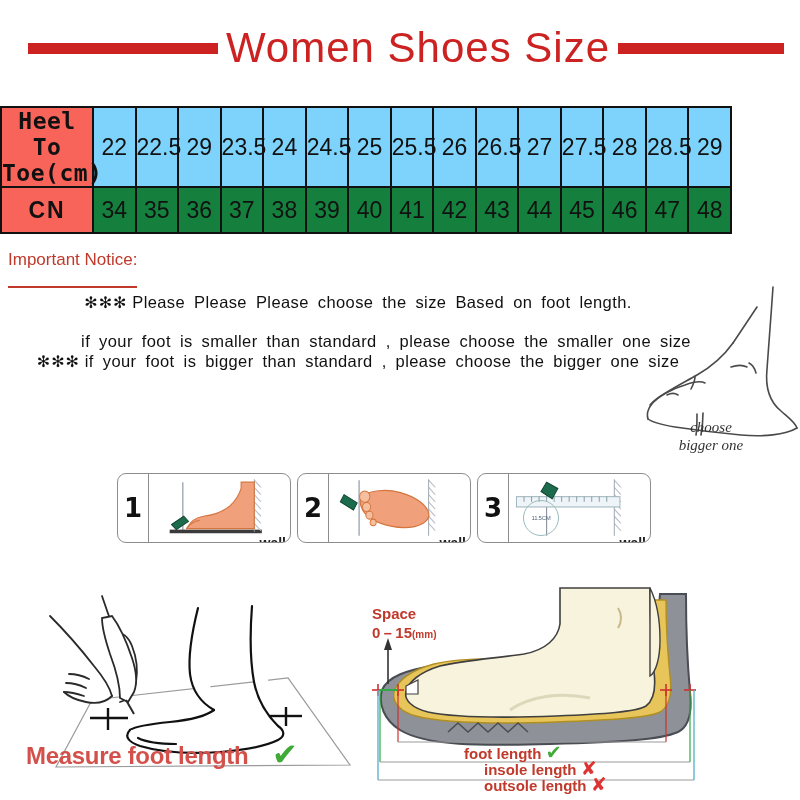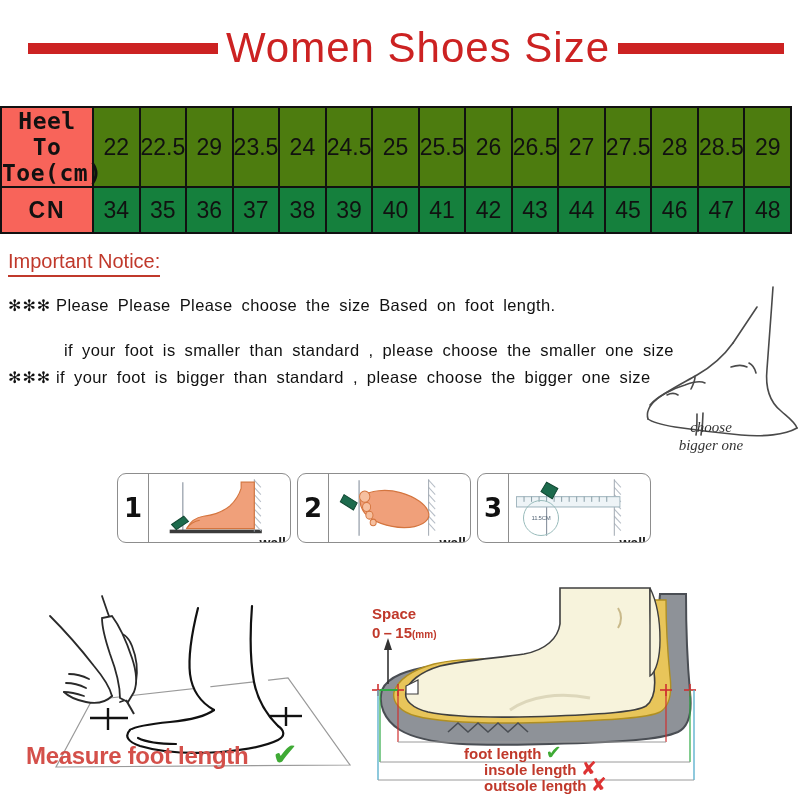--- a/index.html
+++ b/index.html
@@ -16,45 +16,45 @@
   .title-rule{height:11px;background:#cc2222;flex:0 0 auto;}
   #rule-left{width:190px;}
   #rule-right{width:166px;}
   #title-text{
     color:#cc2222;font-size:42px;line-height:42px;
     letter-spacing:1px;white-space:nowrap;padding:0 8px;
     font-family:"Liberation Sans","DejaVu Sans",sans-serif;
   }
   
   #size-table{
-    position:absolute;left:0;top:106px;width:792px;
+    position:absolute;left:0;top:106px;width:732px;
     border-collapse:collapse;table-layout:fixed;
   }
   #size-table td{
     border:2px solid #111;
     text-align:center;vertical-align:middle;
     height:44px;padding:0;
     font-size:23px;color:#111;
   }
   td.rowhead{
     background:#f8645a;width:90px;
   }
   td.rowhead.h1{font-size:12px;font-weight:bold;letter-spacing:.5px;font-family:"DejaVu Sans Mono","Liberation Mono",monospace;}
   td.rowhead.h2{font-size:27px;font-weight:bold;letter-spacing:2px;}
-  td.cm{background:#4d7c0f;font-size:22px;}
+  td.cm{background:#7dd3fc;font-size:22px;}
   td.cn{background:#15803d;font-size:24px;}
   
   #notice-title{
     position:absolute;left:8px;top:250px;
-    color:#c0392b;font-size:20px;
-    border-bottom:2px solid #c0392b;padding-bottom:2px;
+    color:#c0392b;font-size:17px;
+    border-bottom:2px solid #c0392b;padding-bottom:16px;
   }
   #notice-body{position:absolute;left:8px;top:292px;width:700px;color:#111;}
   .note-block{margin-bottom:18px;}
-  .note-line{font-size:16.5px;line-height:27px;white-space:nowrap;letter-spacing:.2px;}
+  .note-line{font-size:16.5px;line-height:20px;white-space:nowrap;letter-spacing:.2px;text-align:center;}
   .stars{letter-spacing:1px;font-size:16px;}
   .indent{padding-left:56px;}
   .word-space{letter-spacing:.4px;word-spacing:4px;}
   
   #ankle-sketch{position:absolute;left:645:px;left:645px;top:285px;width:155px;height:170px;}
   #choose-bigger{
     position:absolute;left:656px;top:418px;width:110px;
     text-align:center;font-family:"Liberation Serif","DejaVu Serif",serif;
     font-style:italic;font-size:15px;line-height:18px;color:#333;
   }

